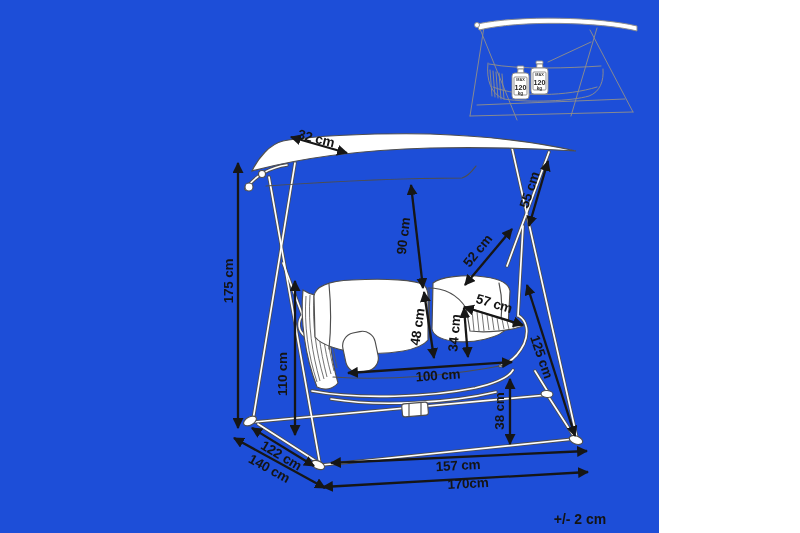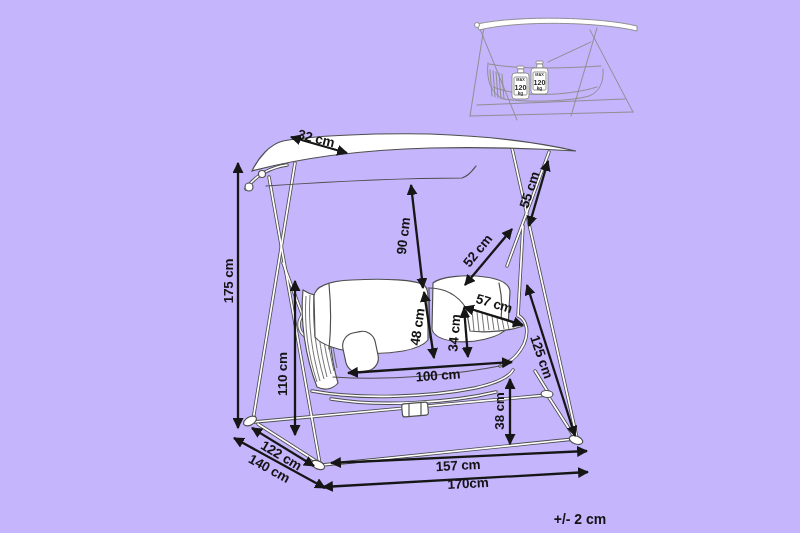--- a/index.html
+++ b/index.html
@@ -1,16 +1,16 @@
 <!DOCTYPE html>
 <html><head>
 <meta charset="utf-8">
 <style>
   html,body{margin:0;padding:0;background:#fff;}
-  .page{position:relative;width:800px;height:533px;background:#c4b5fd;overflow:hidden;
+  .page{position:relative;width:659px;height:533px;background:#1d4ed8;overflow:hidden;
         font-family:"Liberation Sans",sans-serif;}
   svg{position:absolute;inset:0;}
   
   .ln{stroke:#4e4e4e;stroke-width:1.15;fill:none;stroke-linecap:round;}
   .fillw{fill:#fff;stroke:#4e4e4e;stroke-width:1.15;}
   .tube-o{stroke:#4e4e4e;stroke-width:3.4;fill:none;stroke-linecap:round;}
   .tube-i{stroke:#fff;stroke-width:1.7;fill:none;stroke-linecap:round;}
   .hatch{stroke:#5a5a5a;stroke-width:.85;fill:none;}
   
   .dim{stroke:#161616;stroke-width:2.3;fill:none;}

